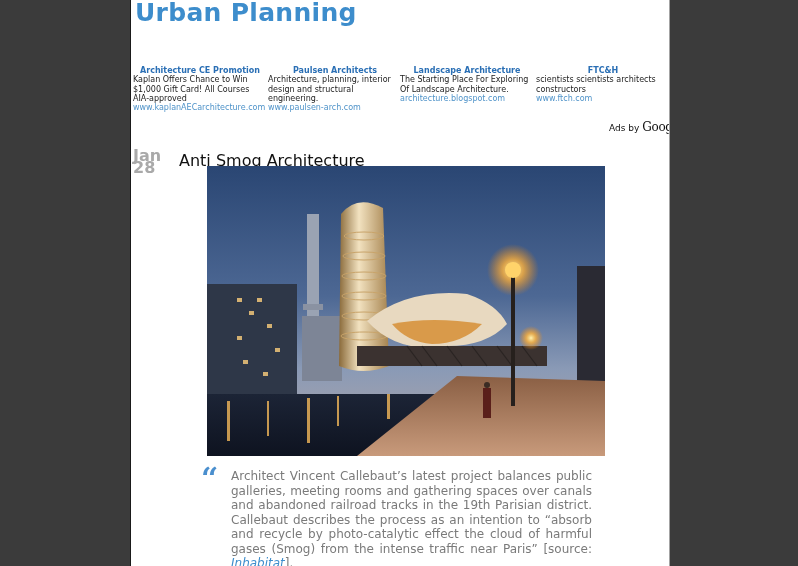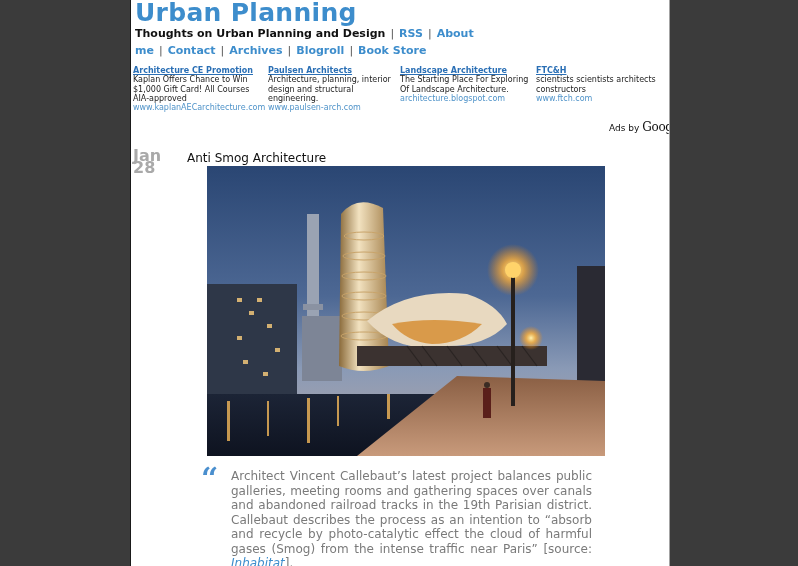--- a/index.html
+++ b/index.html
@@ -27,35 +27,35 @@
   .nav .tagline { font-weight:bold; color:#111; }
   .nav .sep { color:#555; margin:0 5px; }
   .nav a { color:#3d8dcc; font-weight:bold; text-decoration:none; }
 
   .ads {
     position:absolute; left:2px; top:66px; width:536px;
     font-size:8px; line-height:9.3px; color:#222;
     font-family:"DejaVu Sans", sans-serif;
   }
   .ad { position:absolute; top:0; width:134px; }
-  .ad .ad-title { color:#2a6fb5; font-weight:bold; text-decoration:underline; display:block; }
+  .ad .ad-title { color:#2a6fb5; font-weight:bold; display:block;text-align:center; }
   .ad .ad-url { color:#4f93c9; display:block; }
   .ads-by {
     position:absolute; left:478px; top:120px;
     font-size:9px; color:#111; white-space:nowrap;
   }
   .ads-by .google { font-family:"DejaVu Serif", serif; font-size:12px; letter-spacing:-0.3px; }
 
   .date {
     position:absolute; left:2px; top:150px;
     font-weight:bold; font-size:16px; line-height:12px; color:#a9a9a9;
   }
   .post-title {
-    position:absolute; left:56px; top:151px;
-    font-size:12px; color:#111;
+    position:absolute; left:48px; top:151px;
+    font-size:16px; color:#111;
   }
   .post-image {
     position:absolute; left:76px; top:166px; width:398px; height:290px;
     overflow:hidden;
     background:linear-gradient(180deg,#2b4a78 0%,#46638f 35%,#7c90ad 55%,#c08a5a 75%,#3a2a22 100%);
   }
   .quote-mark {
     position:absolute; left:70px; top:464px;
     font-family:"DejaVu Serif", serif; font-weight:bold;
     font-size:30px; color:#4a8fce; line-height:30px; letter-spacing:-3px;
@@ -67,23 +67,20 @@
   }
   .quote-text a { color:#3d8dcc; font-style:italic; text-decoration:none; }
 </style>
 </head>
 <body>
 
 <div class="page">
 
   <a class="site-title">Urban Planning</a>
 
-  <div class="nav">
-    <span class="tagline">Thoughts on Urban Planning and Design</span><span class="sep">|</span><a>RSS</a><span class="sep">|</span><a>About me</a><span class="sep">|</span><a>Contact</a><span class="sep">|</span><a>Archives</a><span class="sep">|</span><a>Blogroll</a><span class="sep">|</span><a>Book Store</a>
-  </div>
 
   <div class="ads">
     <div class="ad" style="left:0px;">
       <a class="ad-title">Architecture CE Promotion</a>
       <span>Kaplan Offers Chance to Win $1,000 Gift Card! All Courses AIA-approved</span>
       <a class="ad-url">www.kaplanAECarchitecture.com</a>
     </div>
     <div class="ad" style="left:135px;">
       <a class="ad-title">Paulsen Architects</a>
       <span>Architecture, planning, interior design and structural engineering.</span>

